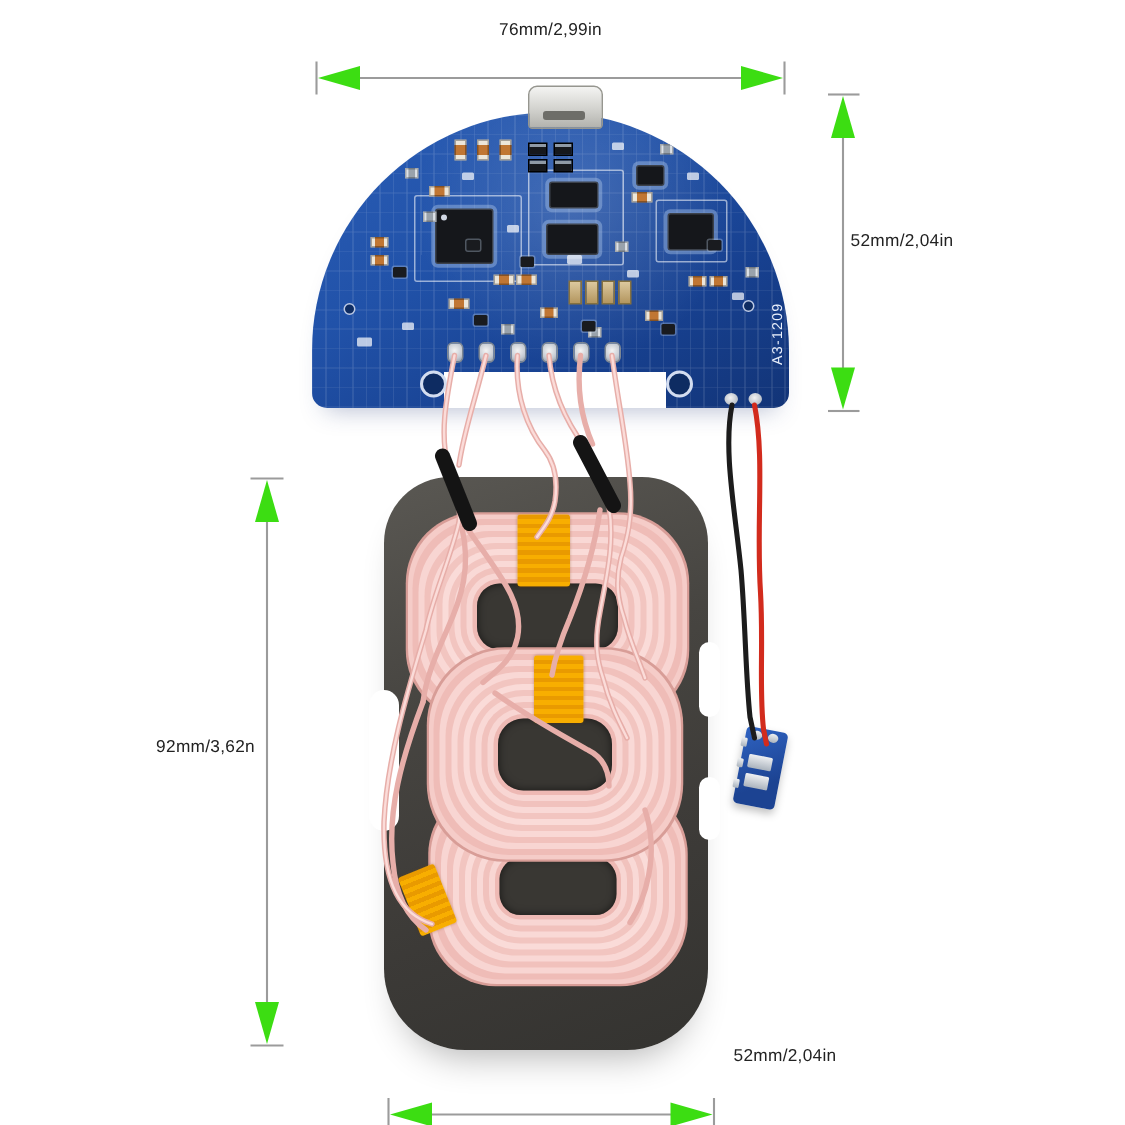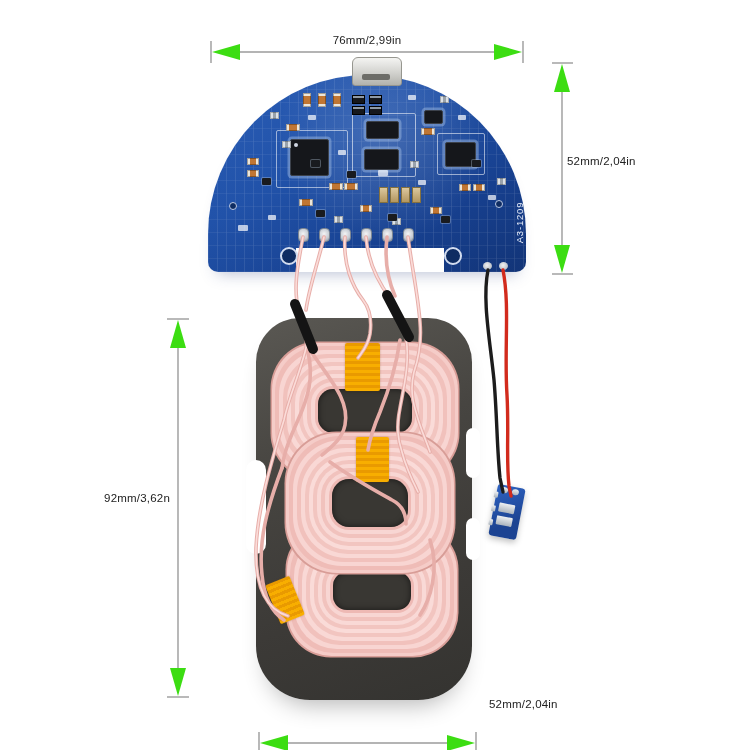--- a/index.html
+++ b/index.html
@@ -247,18 +247,18 @@
       <polygon points="522,52 494,44 494,60"></polygon>
       <polygon points="562,64 554,92 570,92"></polygon>
       <polygon points="562,273 554,245 570,245"></polygon>
       <polygon points="178,320 170,348 186,348"></polygon>
       <polygon points="178,696 170,668 186,668"></polygon>
       <polygon points="260,743 288,735 288,751"></polygon>
       <polygon points="475,743 447,735 447,751"></polygon>
     </g>
   </svg>
 
-  <div class="dim-label" style="left:367px;top:34px;transform:translateX(-50%);text-align:center;">76mm/2,99in</div>
+  <div class="dim-label" style="left:367px;top:14px;transform:translateX(-50%);text-align:center;">76mm/2,99in</div>
   <div class="dim-label" style="left:567px;top:155px;">52mm/2,04in</div>
   <div class="dim-label" style="left:62px;top:492px;width:108px;text-align:right;">92mm/3,62n</div>
   <div class="dim-label" style="left:489px;top:698px;">52mm/2,04in</div>
 
 </div>
 
 </body></html>

